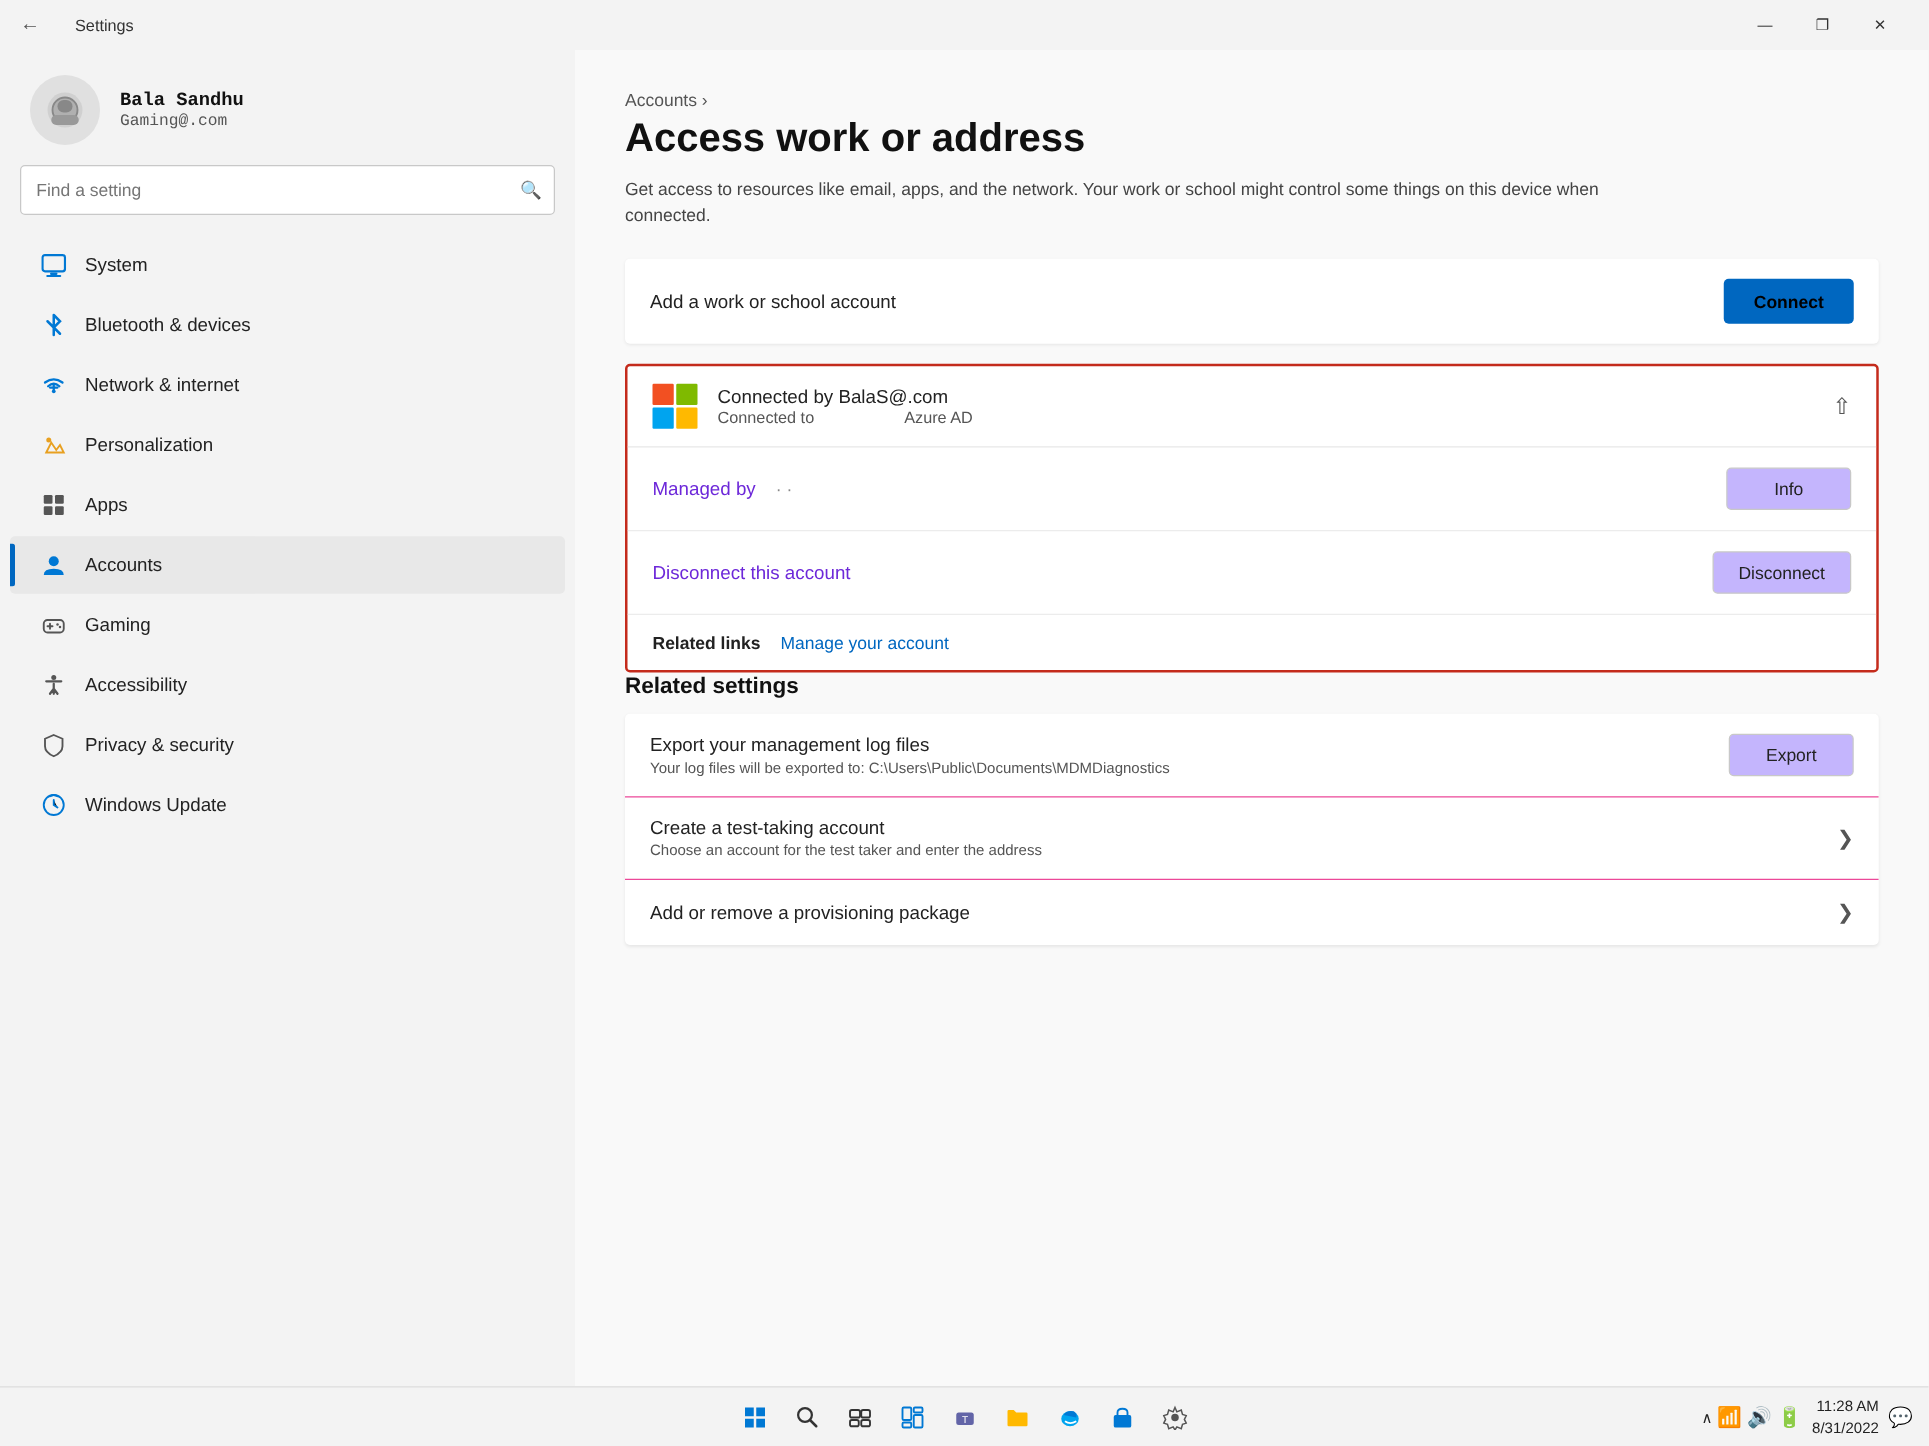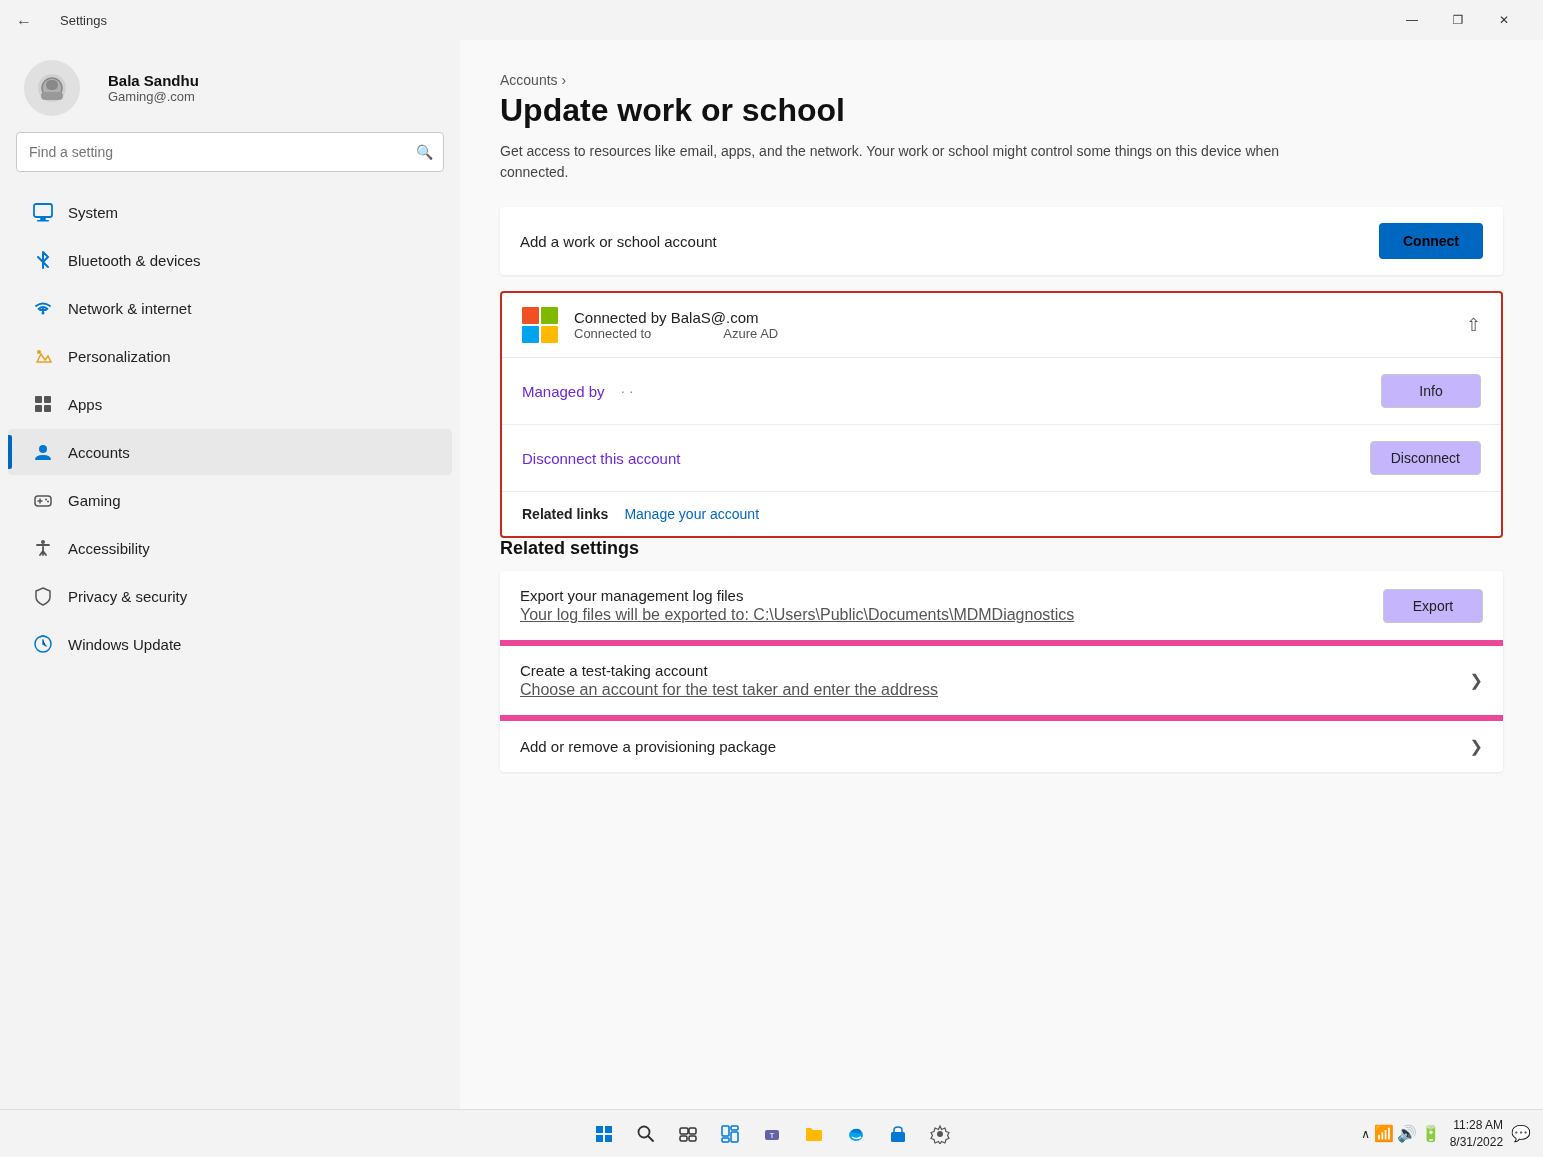--- a/index.html
+++ b/index.html
@@ -60,21 +60,22 @@
       flex-direction: column;
       padding: 0;
       overflow-y: auto;
       flex-shrink: 0;
     }
 
     .sidebar-user {
       display: flex;
       align-items: center;
       padding: 20px 24px 16px 24px;
-      gap: 28px;
+      gap: 16px;
+      font-family: Liberation Mono, monospace;
     }
     .sidebar-avatar {
       width: 56px;
       height: 56px;
       border-radius: 50%;
       background: #e0e0e0;
       display: flex;
       align-items: center;
       justify-content: center;
       font-size: 28px;
@@ -253,27 +254,27 @@
     .related-link { font-size: 14px; color: #0067c0; cursor: pointer; text-decoration: none; }
 
     
     .section-title { font-size: 18px; font-weight: 600; color: #111; margin-bottom: 12px; }
     .settings-list { background: white; border-radius: 4px; overflow: hidden; box-shadow: 0 1px 3px rgba(0,0,0,0.08); }
     .settings-row {
       display: flex;
       align-items: center;
       justify-content: space-between;
       padding: 16px 20px;
-      border-bottom: 6px solid #ec4899;
+      border-bottom: 1px solid #ec4899;
       cursor: pointer;
     }
     .settings-row:last-child { border-bottom: none; }
     .settings-row-left { flex: 1; }
     .settings-row-title { font-size: 15px; color: #222; }
-    .settings-row-sub { font-size: 16px; color: #555; margin-top: 2px; text-decoration: underline; }
+    .settings-row-sub { font-size: 12px; color: #555; margin-top: 2px; }
     .settings-row-right { display: flex; align-items: center; gap: 12px; }
     .chevron-right { font-size: 16px; color: #555; }
 
     
     .taskbar {
       height: 48px;
       background: #f3f3f3;
       display: flex;
       align-items: center;
       justify-content: space-between;
@@ -447,21 +448,21 @@
     </nav>
   </div>
 
   <div class="content">
 
     <div class="breadcrumb">
       <span>Accounts</span>
       <span> › </span>
     </div>
 
-    <h1 class="page-title">Update work or school</h1>
+    <h1 class="page-title">Access work or address</h1>
     <p class="page-desc">Get access to resources like email, apps, and the network. Your work or school might control some things on this device when connected.</p>
 
     <div class="add-account-row">
       <span class="add-account-label">Add a work or school account</span>
       <button class="btn-connect">Connect</button>
     </div>
 
     <div class="connected-card">
       <div class="connected-header">
         <div class="ms-logo">

